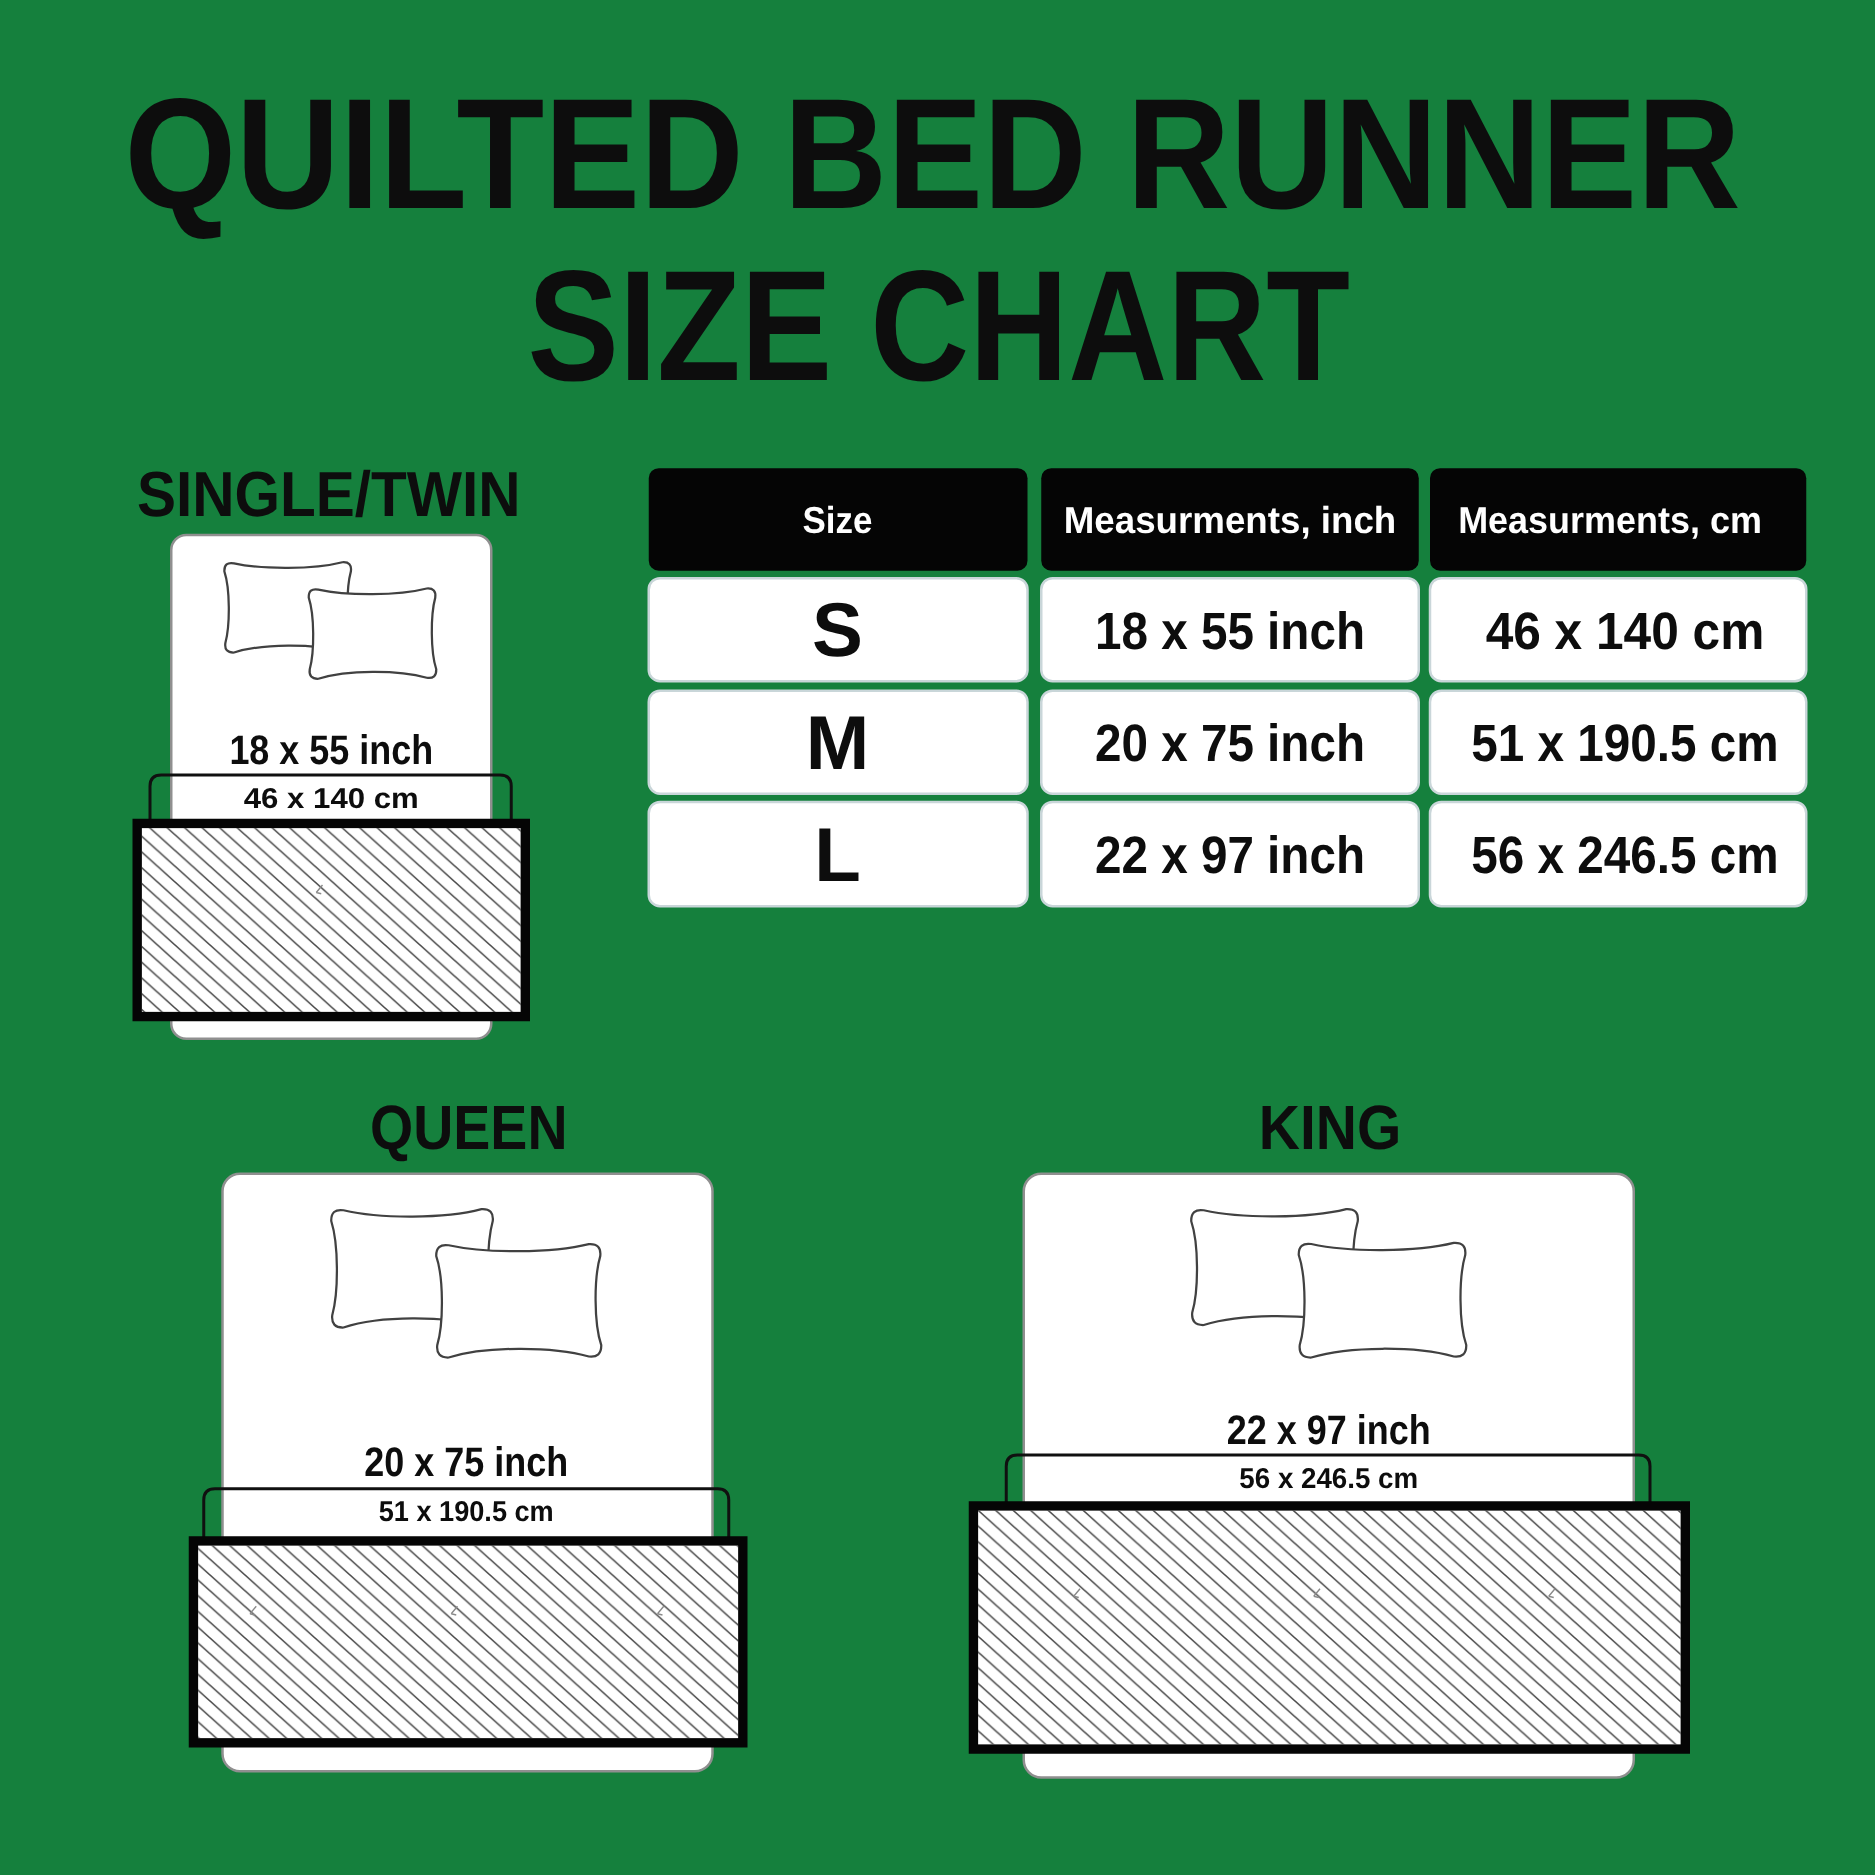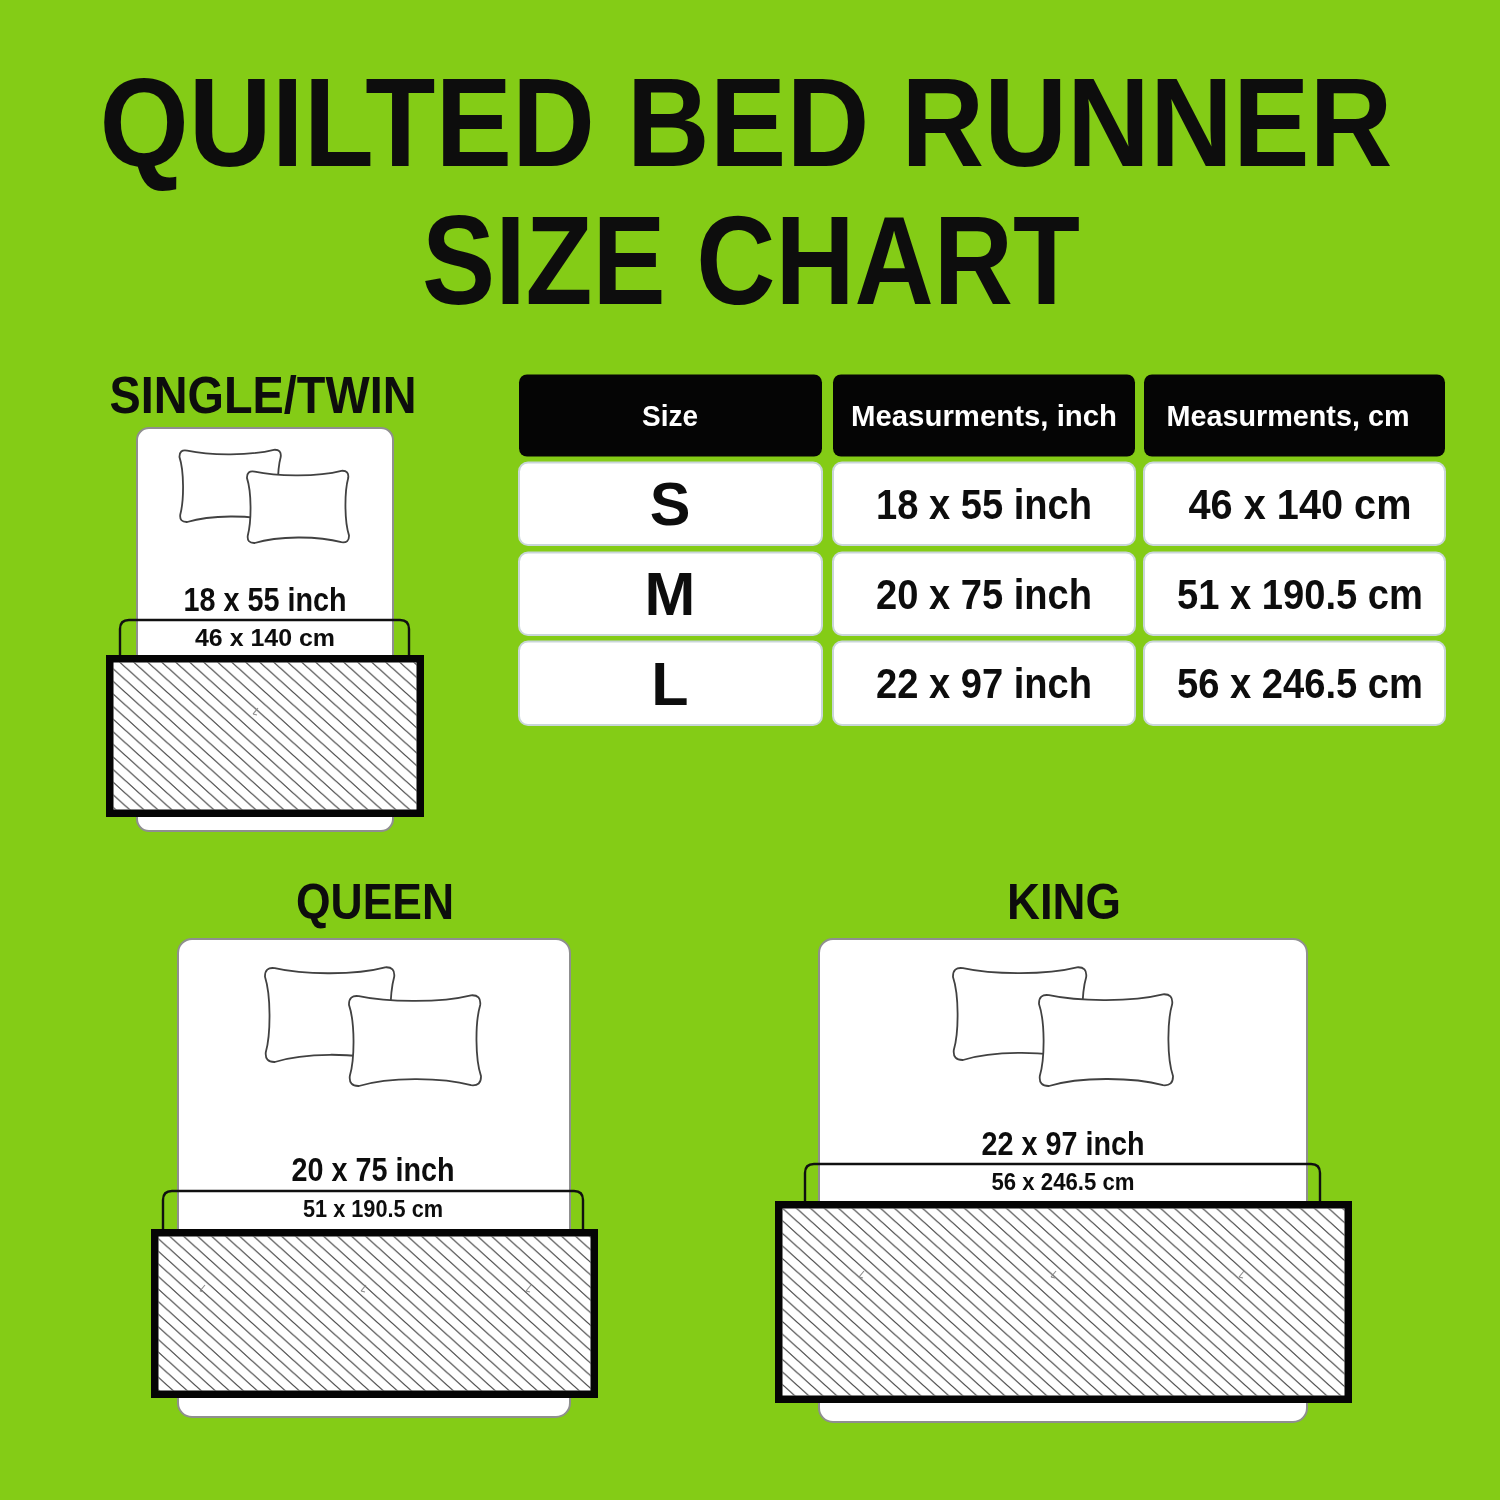--- a/index.html
+++ b/index.html
@@ -1,15 +1,15 @@
 <!DOCTYPE html>
 <html><head><meta charset="utf-8"><title>Quilted Bed Runner Size Chart</title>
 <style>
 html,body{margin:0;padding:0;background:#ffffff;}
-.page{position:relative;width:1500px;height:1500px;background:#84cc16;overflow:hidden;}
+.page{position:relative;width:1500px;height:1500px;background:#15803d;overflow:hidden;}
 text{font-family:"Liberation Sans",sans-serif;font-weight:bold;fill:#0d0d0d;}
 </style></head><body>
 <div class="page">
 <svg width="1500" height="1500" viewBox="0 0 1500 1500">
 <defs>
 <pattern id="hatch" patternUnits="userSpaceOnUse" width="14.0" height="12.6">
 <path d="M-3.5,9.45 l7,6.3 M0,0 l14,12.6 M10.5,-3.15 l7,6.3" stroke="#4c4c4c" stroke-width="1.25" fill="none"></path>
 </pattern>
 </defs>
 

